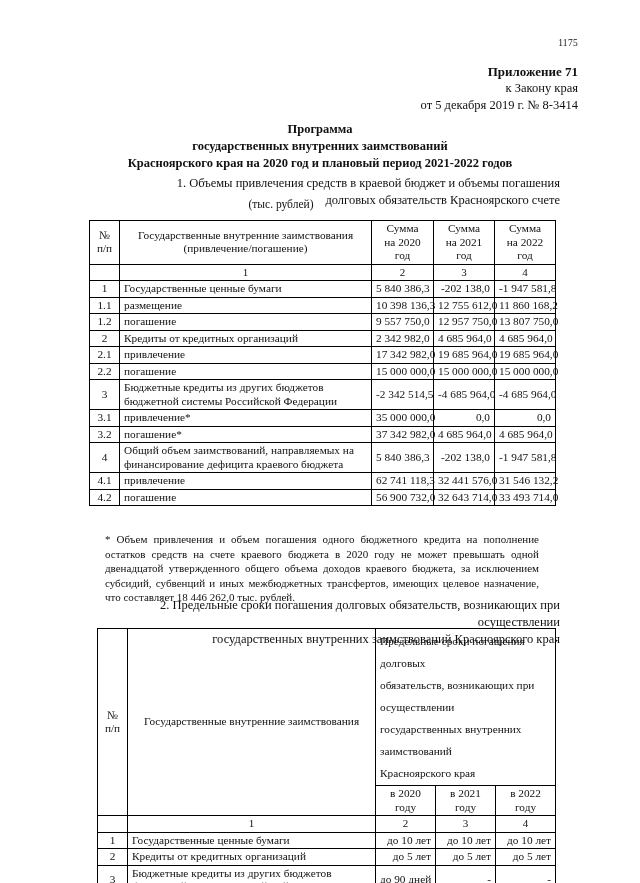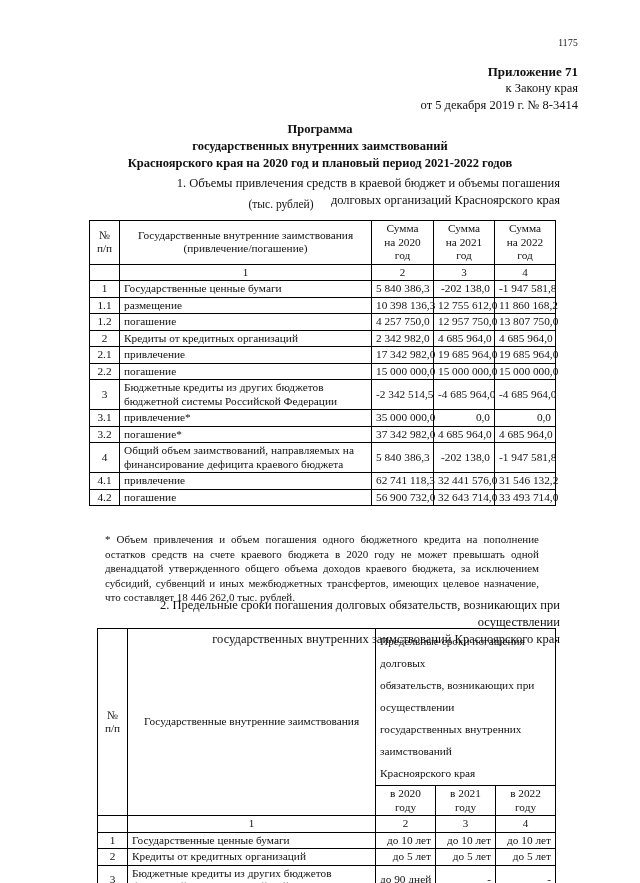--- a/index.html
+++ b/index.html
@@ -134,21 +134,21 @@
   </div>
 
   <div class="doc-heading">
     <div>Программа</div>
     <div>государственных внутренних заимствований</div>
     <div>Красноярского края на 2020 год и плановый период 2021-2022 годов</div>
   </div>
 
   <div class="section-title" id="section1-title">
     <div>1. Объемы привлечения средств в краевой бюджет и объемы погашения</div>
-    <div>долговых организаций Красноярского края</div>
+    <div>долговых обязательств Красноярского счете</div>
   </div>
 
   <div class="units-note">(тыс. рублей)</div>
 
   <table class="doc-table" id="table1">
     <colgroup>
       <col style="width:30px">
       <col style="width:252px">
       <col style="width:62px">
       <col style="width:61px">
@@ -195,21 +195,21 @@
       <tr>
         <td class="num-cell">1.1</td>
         <td class="name-cell">размещение</td>
         <td class="val-cell">10 398 136,3</td>
         <td class="val-cell">12 755 612,0</td>
         <td class="val-cell">11 860 168,2</td>
       </tr>
       <tr>
         <td class="num-cell">1.2</td>
         <td class="name-cell">погашение</td>
-        <td class="val-cell">4 257 750,0</td>
+        <td class="val-cell">9 557 750,0</td>
         <td class="val-cell">12 957 750,0</td>
         <td class="val-cell">13 807 750,0</td>
       </tr>
       <tr>
         <td class="num-cell">2</td>
         <td class="name-cell">Кредиты от кредитных организаций</td>
         <td class="val-cell">2 342 982,0</td>
         <td class="val-cell">4 685 964,0</td>
         <td class="val-cell">4 685 964,0</td>
       </tr>

